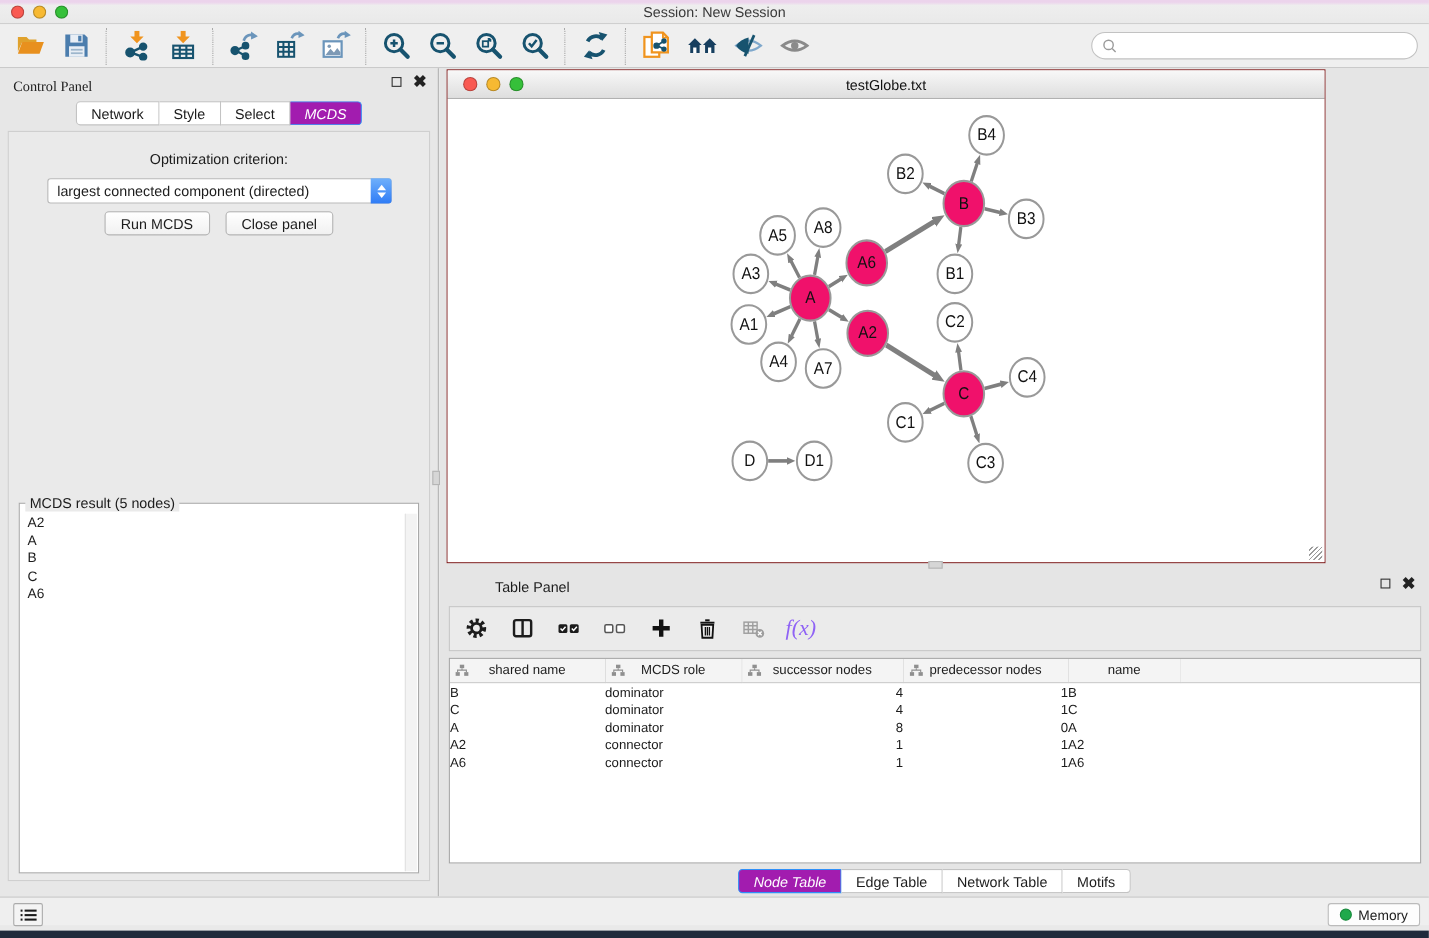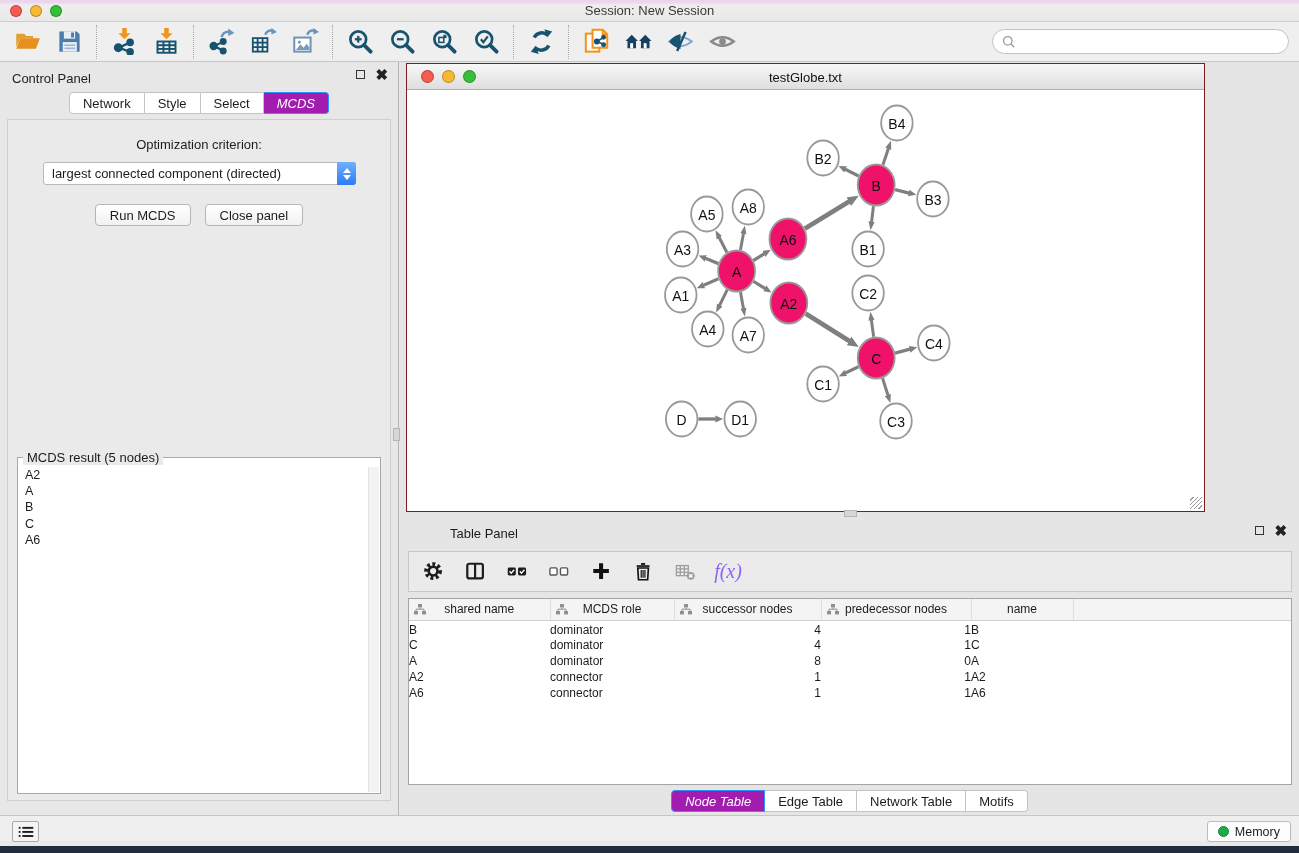--- a/index.html
+++ b/index.html
@@ -22,42 +22,42 @@
   .tb-btn svg { width:27px; height:27px; }
   .tb-sep { width:1px; height:34px; border-left:1px dotted #a9a9a9; margin:0 6px; }
   .searchbox { margin-left:auto; margin-right:10px; width:297px; height:25px; background:#fff;
     border:1px solid #c2c2c2; border-radius:13px; display:flex; align-items:center; padding:0 8px; }
   .searchbox svg { width:16px; height:16px; flex:0 0 auto; }
   .searchbox input { border:none; outline:none; flex:1; font-size:13px; margin-left:4px; background:transparent; font-family:"Liberation Sans",sans-serif; }
 
   
   .control-panel { position:absolute; left:0; top:62px; width:399px; height:753px; background:#e7e7e7; border-right:1px solid #b3b3b3; }
   .panel-head { position:relative; height:30px; }
-  .panel-head .panel-title { position:absolute; left:12px; top:9px; font-size:13px; color:#222; }
+  .panel-head .panel-title { position:absolute; left:12px; top:9px; font-size:13px; color:#222;font-family:Liberation Serif, serif; }
   .panel-head .panel-icons { position:absolute; right:10px; top:7px; display:flex; gap:10px; align-items:center; }
   .float-ico { width:9px; height:9px; border:1.5px solid #333; display:inline-block; }
   .close-ico { font-size:15px; font-weight:bold; color:#222; line-height:11px; }
 
   .seg { display:flex; justify-content:center; }
   .seg .tab { background:#fff; border:1px solid #c3c3c3; border-left:none; padding:0 13px; font-size:13px;
     height:22px; display:flex; align-items:center; color:#1c1c1c; cursor:default; }
   .seg .tab:first-child { border-left:1px solid #c3c3c3; border-radius:4px 0 0 4px; }
   .seg .tab:last-child { border-radius:0 4px 4px 0; }
   .seg .tab.active { background:#a21caf; border-color:#3090f8; color:#fff;font-style:italic; }
 
   .cp-content { position:absolute; left:7px; right:7px; top:57px; bottom:14px; background:#eaeaea; border:1px solid #cfcfcf; }
   .opt-label { text-align:center; margin-top:17px; font-size:13px; }
   .select-row { position:absolute; left:35px; top:42px; width:313px; height:23px; background:#fff;
     border:1px solid #b9b9b9; border-radius:3px; display:flex; align-items:center; }
   .select-row .sel-value { flex:1; font-size:13px; padding-left:8px; white-space:nowrap; overflow:hidden; }
   .sel-stepper { width:19px; height:23px; margin-right:-1px; border-radius:0 3px 3px 0;
     background:linear-gradient(#6fb0fb,#2f7cf6); display:flex; flex-direction:column; align-items:center; justify-content:center; gap:2px; }
   .tri-up { width:0; height:0; border-left:4px solid transparent; border-right:4px solid transparent; border-bottom:5px solid #fff; }
   .tri-down { width:0; height:0; border-left:4px solid transparent; border-right:4px solid transparent; border-top:5px solid #fff; }
-  .btn-row { position:absolute; left:0; right:0; top:84px; display:flex; justify-content:center; gap:14px; }
+  .btn-row { position:absolute; left:0; right:0; top:72px; display:flex; justify-content:center; gap:14px; }
   .mac-btn { height:22px; padding:0 14px; background:linear-gradient(#ffffff,#f1f1f1); border:1px solid #b5b5b5;
     border-radius:4px; font-size:13px; display:flex; align-items:center; cursor:default; font-family:"Liberation Sans",sans-serif; color:#1c1c1c; }
 
   .result-group { position:absolute; left:9px; right:9px; top:337px; bottom:6px; border:1px solid #a9a9a9; background:#fff; }
   .result-legend { position:absolute; top:-8px; left:5px; background:#eaeaea; padding:0 4px; font-size:13px; }
   .result-list { position:absolute; left:1px; right:13px; top:9px; bottom:1px; overflow:hidden; }
   .result-item { font-size:12.5px; line-height:16.2px; padding-left:6px; }
   .result-scroll { position:absolute; right:1px; top:9px; bottom:1px; width:11px; background:#f3f3f3; border-left:1px solid #e2e2e2; }
 
   

